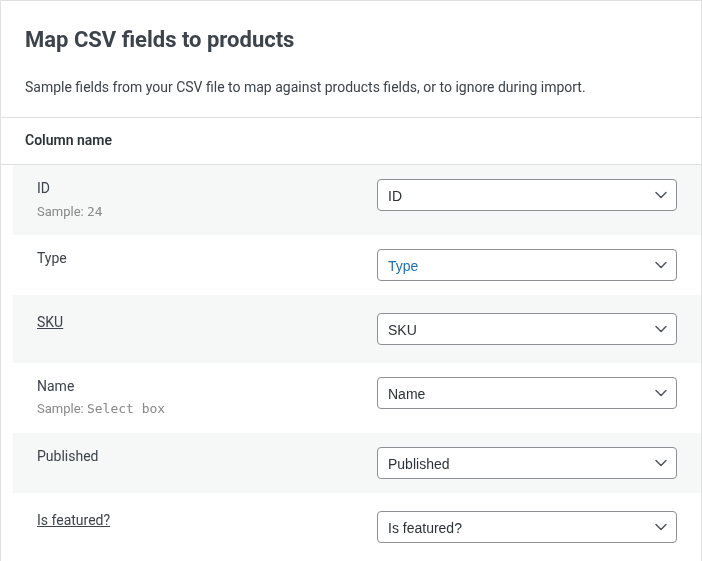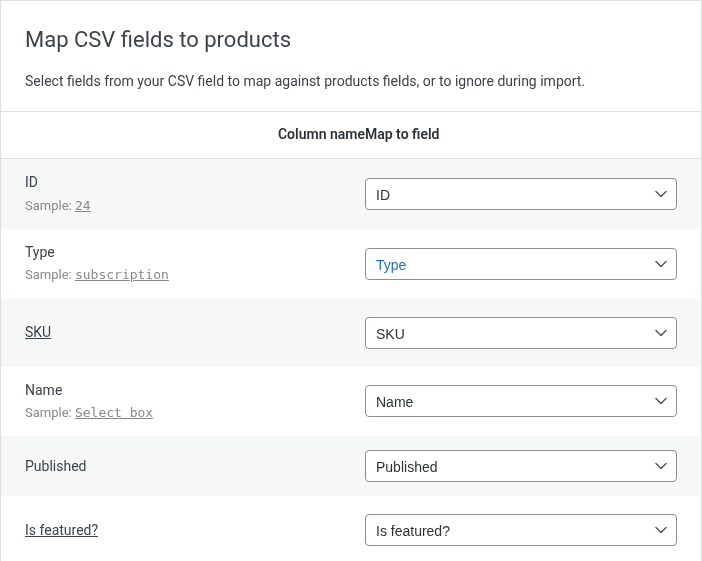--- a/index.html
+++ b/index.html
@@ -16,49 +16,48 @@
     }
     .container {
       width: 702px;
       border: 1px solid #e0e0e0;
     }
     .header {
       padding: 24px 24px 20px 24px;
     }
     .header h1 {
       font-size: 22px;
-      font-weight: 400;
-      color: #3c434a;
-      margin-bottom: 16px;
+      font-weight: 700;
+      color: #3c434a;
+      margin-bottom: 22px;
     }
     .header p {
       font-size: 14px;
       color: #3c434a;
     }
     .table-header {
       display: flex;
       padding: 13px 24px;
       border-top: 1px solid #e0e0e0;
       border-bottom: 1px solid #e0e0e0;
       font-weight: 600;
       font-size: 14px;
       color: #2c3338;
     }
     .col-name {
       width: 340px;
       flex-shrink: 0;
-      text-align: right;
     }
     .col-map {
       flex: 1;
     }
     .row {
       display: flex;
-      align-items: center;
       padding: 14px 24px;
+      margin-left: 12px;
     }
     .row:nth-child(odd) {
       background: #f6f7f7;
     }
     .row-left {
       width: 340px;
       flex-shrink: 0;
     }
     .row-right {
       flex: 1;
@@ -68,21 +67,20 @@
       color: #3c434a;
     }
     .sample {
       font-size: 13px;
       color: #888;
       margin-top: 4px;
     }
     .sample-value {
       font-family: ui-monospace, SFMono-Regular, Menlo, Consolas, monospace;
       color: #888;
-      text-decoration: underline;
     }
     .select-wrapper {
       position: relative;
       width: 100%;
     }
     .select-wrapper select {
       width: 100%;
       padding: 6px 30px 6px 10px;
       border: 1px solid #8c8f94;
       border-radius: 4px;
@@ -122,46 +120,44 @@
     .rows-container {
       padding-bottom: 20px;
     }
   </style>
 </head>
 <body>
 
 <div class="container">
   <div class="header">
     <h1>Map CSV fields to products</h1>
-    <p>Select fields from your CSV field to map against products fields, or to ignore during import.</p>
+    <p>Sample fields from your CSV file to map against products fields, or to ignore during import.</p>
   </div>
 
   <div class="table-header">
     <div class="col-name">Column name</div>
-    <div class="col-map">Map to field</div>
   </div>
 
   <div class="rows-container" id="rows-container">
       <div class="row">
         <div class="row-left">
           <div class="field-label">ID</div>
           <div class="sample"><span>Sample: </span><span class="sample-value">24</span></div>
         </div>
         <div class="row-right">
           <div class="select-wrapper"><select class=""><option>ID</option></select><span class="chevron">
               <svg viewBox="0 0 12 8" fill="none">
                 <path d="M1 1.5L6 6.5L11 1.5" stroke="#50575e" stroke-width="1.5" stroke-linecap="round" stroke-linejoin="round"></path>
               </svg>
             </span></div>
         </div>
       </div>
       <div class="row">
         <div class="row-left">
           <div class="field-label">Type</div>
-          <div class="sample"><span>Sample: </span><span class="sample-value">subscription</span></div>
         </div>
         <div class="row-right">
           <div class="select-wrapper"><select class="active"><option>Type</option></select><span class="chevron">
               <svg viewBox="0 0 12 8" fill="none">
                 <path d="M1 1.5L6 6.5L11 1.5" stroke="#50575e" stroke-width="1.5" stroke-linecap="round" stroke-linejoin="round"></path>
               </svg>
             </span></div>
         </div>
       </div>
       <div class="row single-line">

